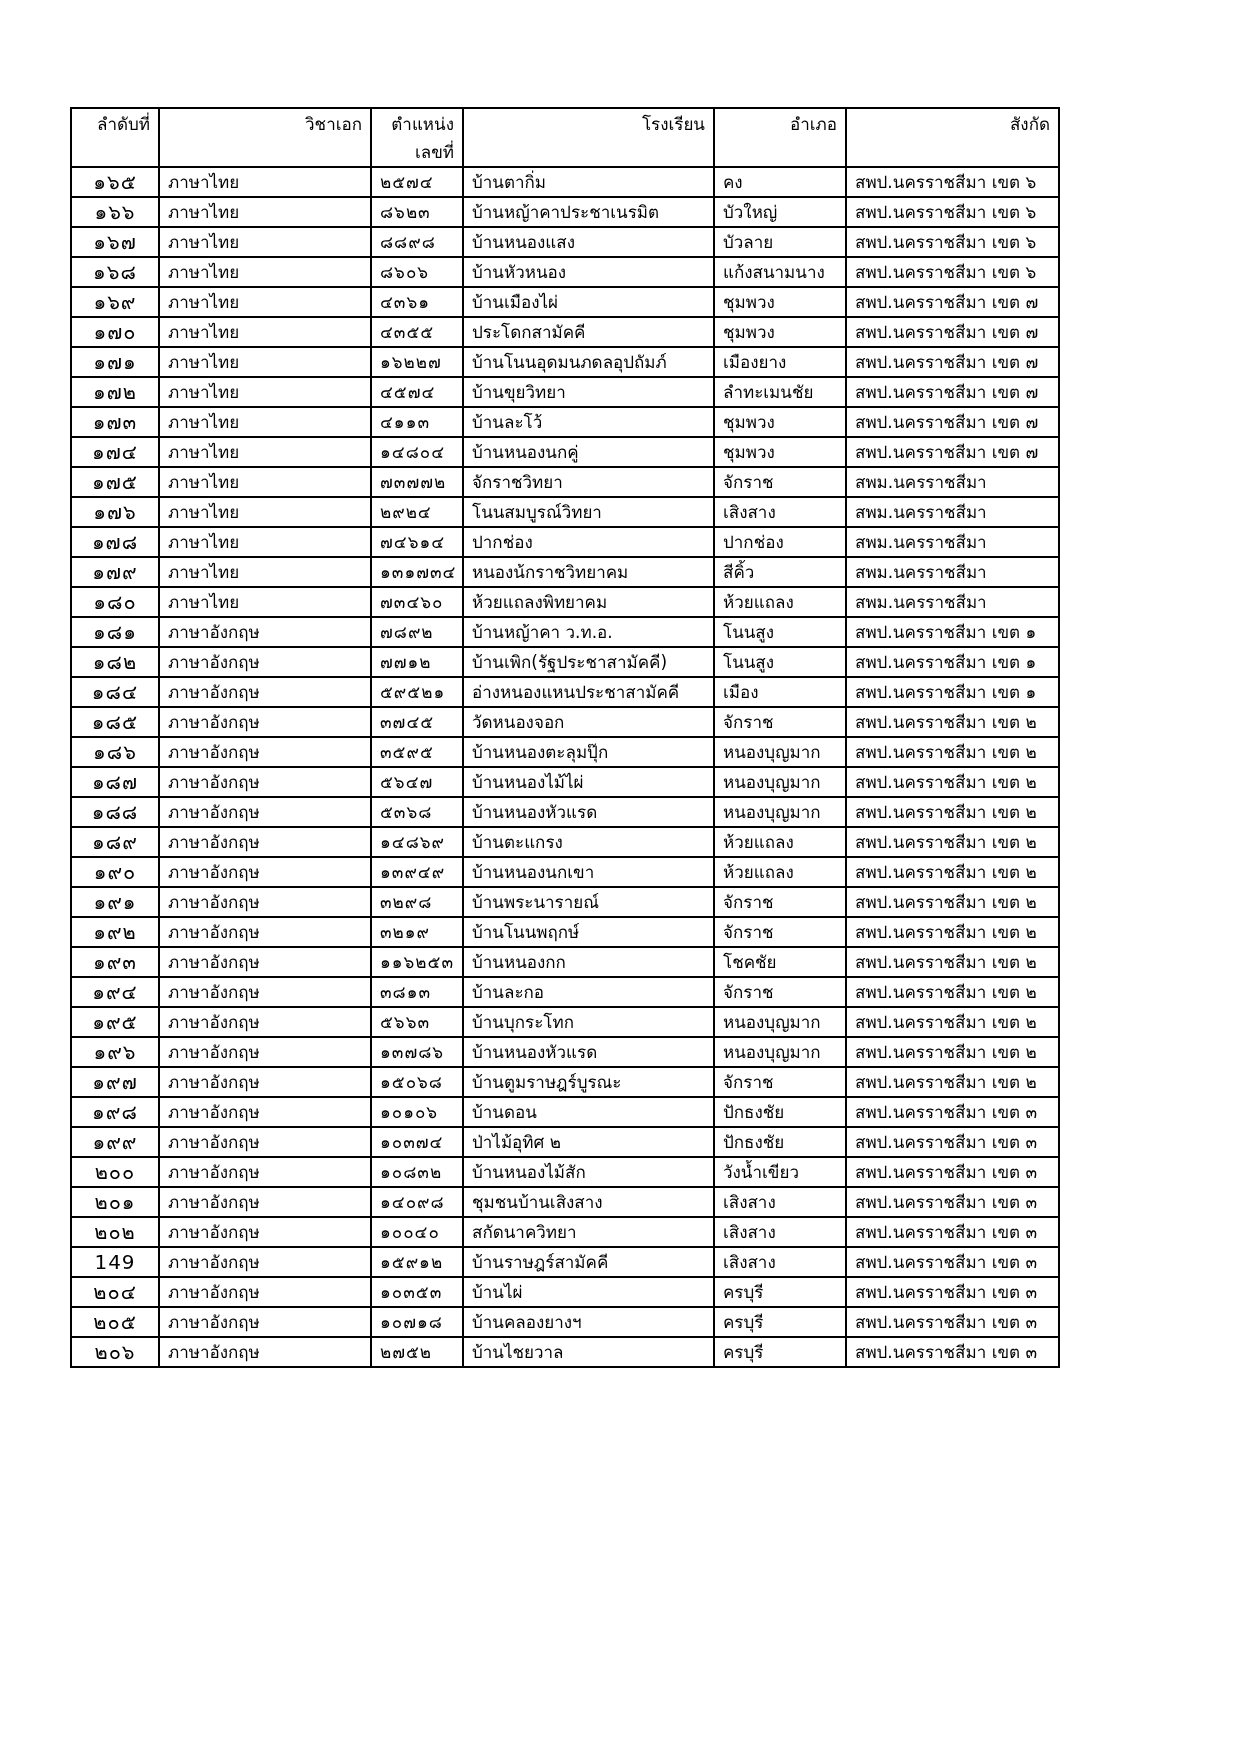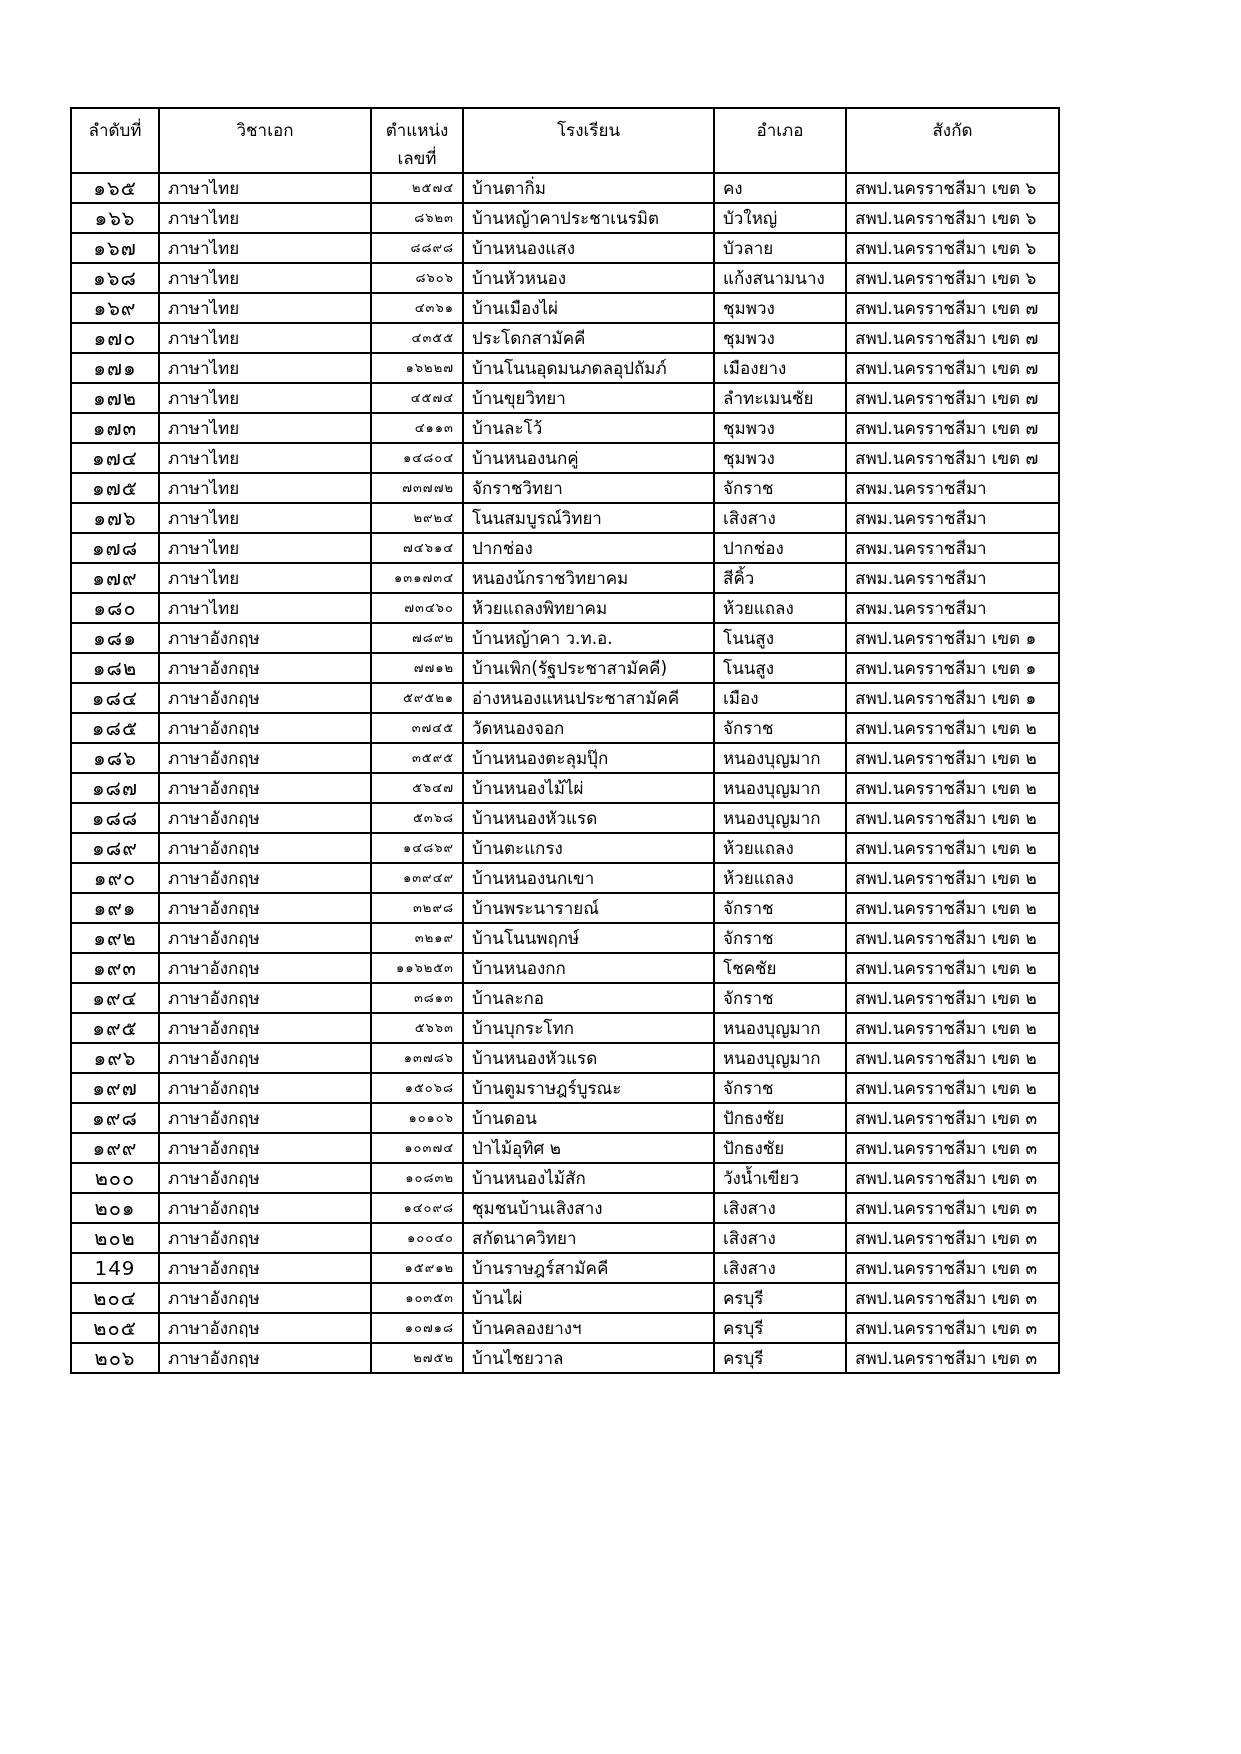--- a/index.html
+++ b/index.html
@@ -13,24 +13,24 @@
   }
   table.roster th, table.roster td {
     border: 2px solid #000;
     padding: 0 8px;
     vertical-align: top;
     line-height: 28px;
     font-weight: normal;
     white-space: nowrap;
     overflow: hidden;
   }
-  table.roster th { text-align: center; height: 56px; padding-top: 7px; }
+  table.roster th { text-align: right; height: 56px; padding-top: 1px; }
   table.roster td { height: 28px; }
   td.c-no { text-align: center; font-size: 20px; letter-spacing: 1px; }
-  td.c-pos { text-align: right; font-size: 13px; letter-spacing: 1px; }
+  td.c-pos { text-align: left; font-size: 17px; letter-spacing: 1px; }
   td.c-school .line2 { display: block; }
   col.w-no { width: 88px; }
   col.w-sub { width: 212px; }
   col.w-pos { width: 92px; }
   col.w-school { width: 251px; }
   col.w-dist { width: 132px; }
   col.w-aff { width: 213px; }
 </style>
 </head>
 <body>

